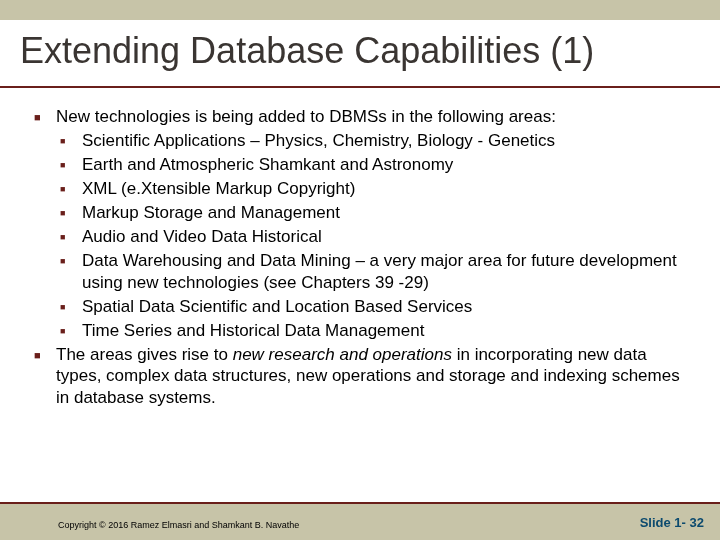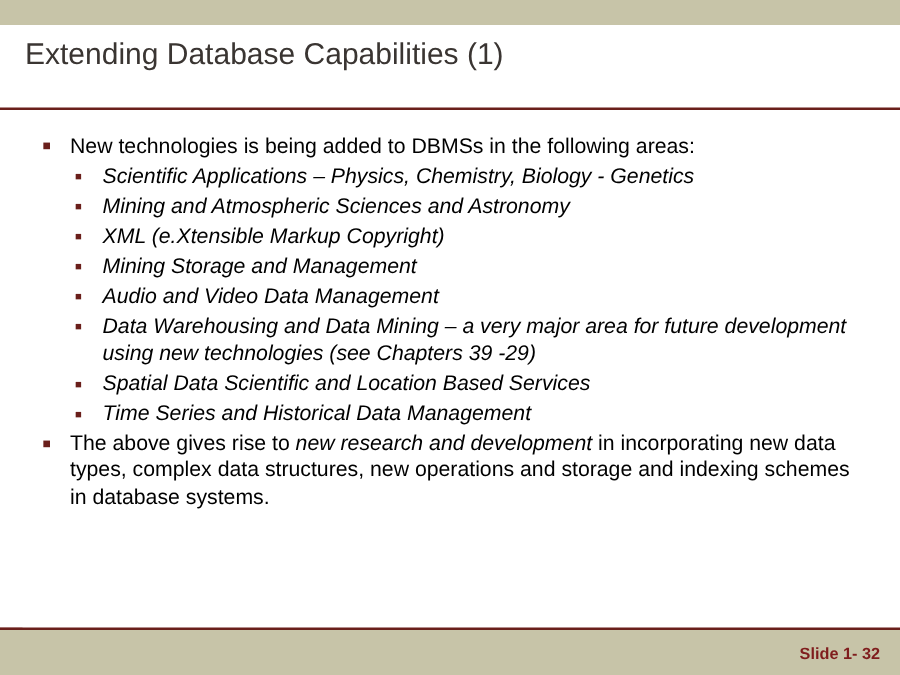--- a/index.html
+++ b/index.html
@@ -27,21 +27,21 @@
   .title-area {
     position: absolute;
     left: 0; top: 20px;
     width: 100%;
     height: 66px;
     background: #ffffff;
   }
   .title-area h1 {
     margin: 0;
     padding: 10px 17px 0 20px;
-    font-size: 24px;
+    font-size: 36px;
     font-weight: normal;
     color: #3a3532;
   }
   .thin-line {
     position: absolute;
     left: 0;
     width: 100%;
     height: 2px;
     background: #6a1f1b;
   }
@@ -102,21 +102,20 @@
     margin-left: -22px;
     text-align: left;
     color: #6a1f1b;
     font-size: 9px;
     line-height: 22px;
   }
   .lvl2 .row .text {
     flex: 1;
     font-size: 17px;
     line-height: 1.28;
-    font-style: italic;
   }
   .italic { font-style: italic; }
   .footer {
     position: absolute;
     left: 0;
     bottom: 0;
     width: 100%;
     height: 36px;
     background: #c7c4a8;
   }
@@ -126,21 +125,21 @@
     bottom: 10px;
     font-size: 9px;
     color: #000;
   }
   .slidenum {
     position: absolute;
     right: 16px;
     bottom: 10px;
     font-size: 13px;
     font-weight: bold;
-    color: #7f1d1d;
+    color: #0c4a6e;
   }
 </style>
 </head>
 <body>
 
 <div class="slide">
 
   <div class="top-band"></div>
 
   <div class="title-area">
@@ -160,56 +159,57 @@
       </div>
     </div>
 
     <div class="lvl2">
       <div class="row">
         <span class="bullet">■</span>
         <span class="text">Scientific Applications – Physics, Chemistry, Biology - Genetics</span>
       </div>
       <div class="row">
         <span class="bullet">■</span>
-        <span class="text">Mining and Atmospheric Sciences and Astronomy</span>
+        <span class="text">Earth and Atmospheric Shamkant and Astronomy</span>
       </div>
       <div class="row">
         <span class="bullet">■</span>
         <span class="text">XML (e.Xtensible Markup Copyright)</span>
       </div>
       <div class="row">
         <span class="bullet">■</span>
-        <span class="text">Mining Storage and Management</span>
-      </div>
-      <div class="row">
-        <span class="bullet">■</span>
-        <span class="text">Audio and Video Data Management</span>
+        <span class="text">Markup Storage and Management</span>
+      </div>
+      <div class="row">
+        <span class="bullet">■</span>
+        <span class="text">Audio and Video Data Historical</span>
       </div>
       <div class="row">
         <span class="bullet">■</span>
         <span class="text">Data Warehousing and Data Mining – a very major area for future development using new technologies (see Chapters 39 -29)</span>
       </div>
       <div class="row">
         <span class="bullet">■</span>
         <span class="text">Spatial Data Scientific and Location Based Services</span>
       </div>
       <div class="row">
         <span class="bullet">■</span>
         <span class="text">Time Series and Historical Data Management</span>
       </div>
     </div>
 
     <div class="lvl1">
       <div class="row">
         <span class="bullet">■</span>
-        <span class="text"><span>The above gives rise to </span><span class="italic">new research and development</span><span> in incorporating new data types, complex data structures, new operations and storage and indexing schemes in database systems.</span></span>
+        <span class="text"><span>The areas gives rise to </span><span class="italic">new research and operations</span><span> in incorporating new data types, complex data structures, new operations and storage and indexing schemes in database systems.</span></span>
       </div>
     </div>
 
   </div>
 
   <div class="thin-line line-lower"></div>
 
   <div class="footer">
+    <div class="copyright">Copyright © 2016 Ramez Elmasri and Shamkant B. Navathe</div>
     <div class="slidenum">Slide 1- 32</div>
   </div>
 
 </div>
 
 </body></html>

